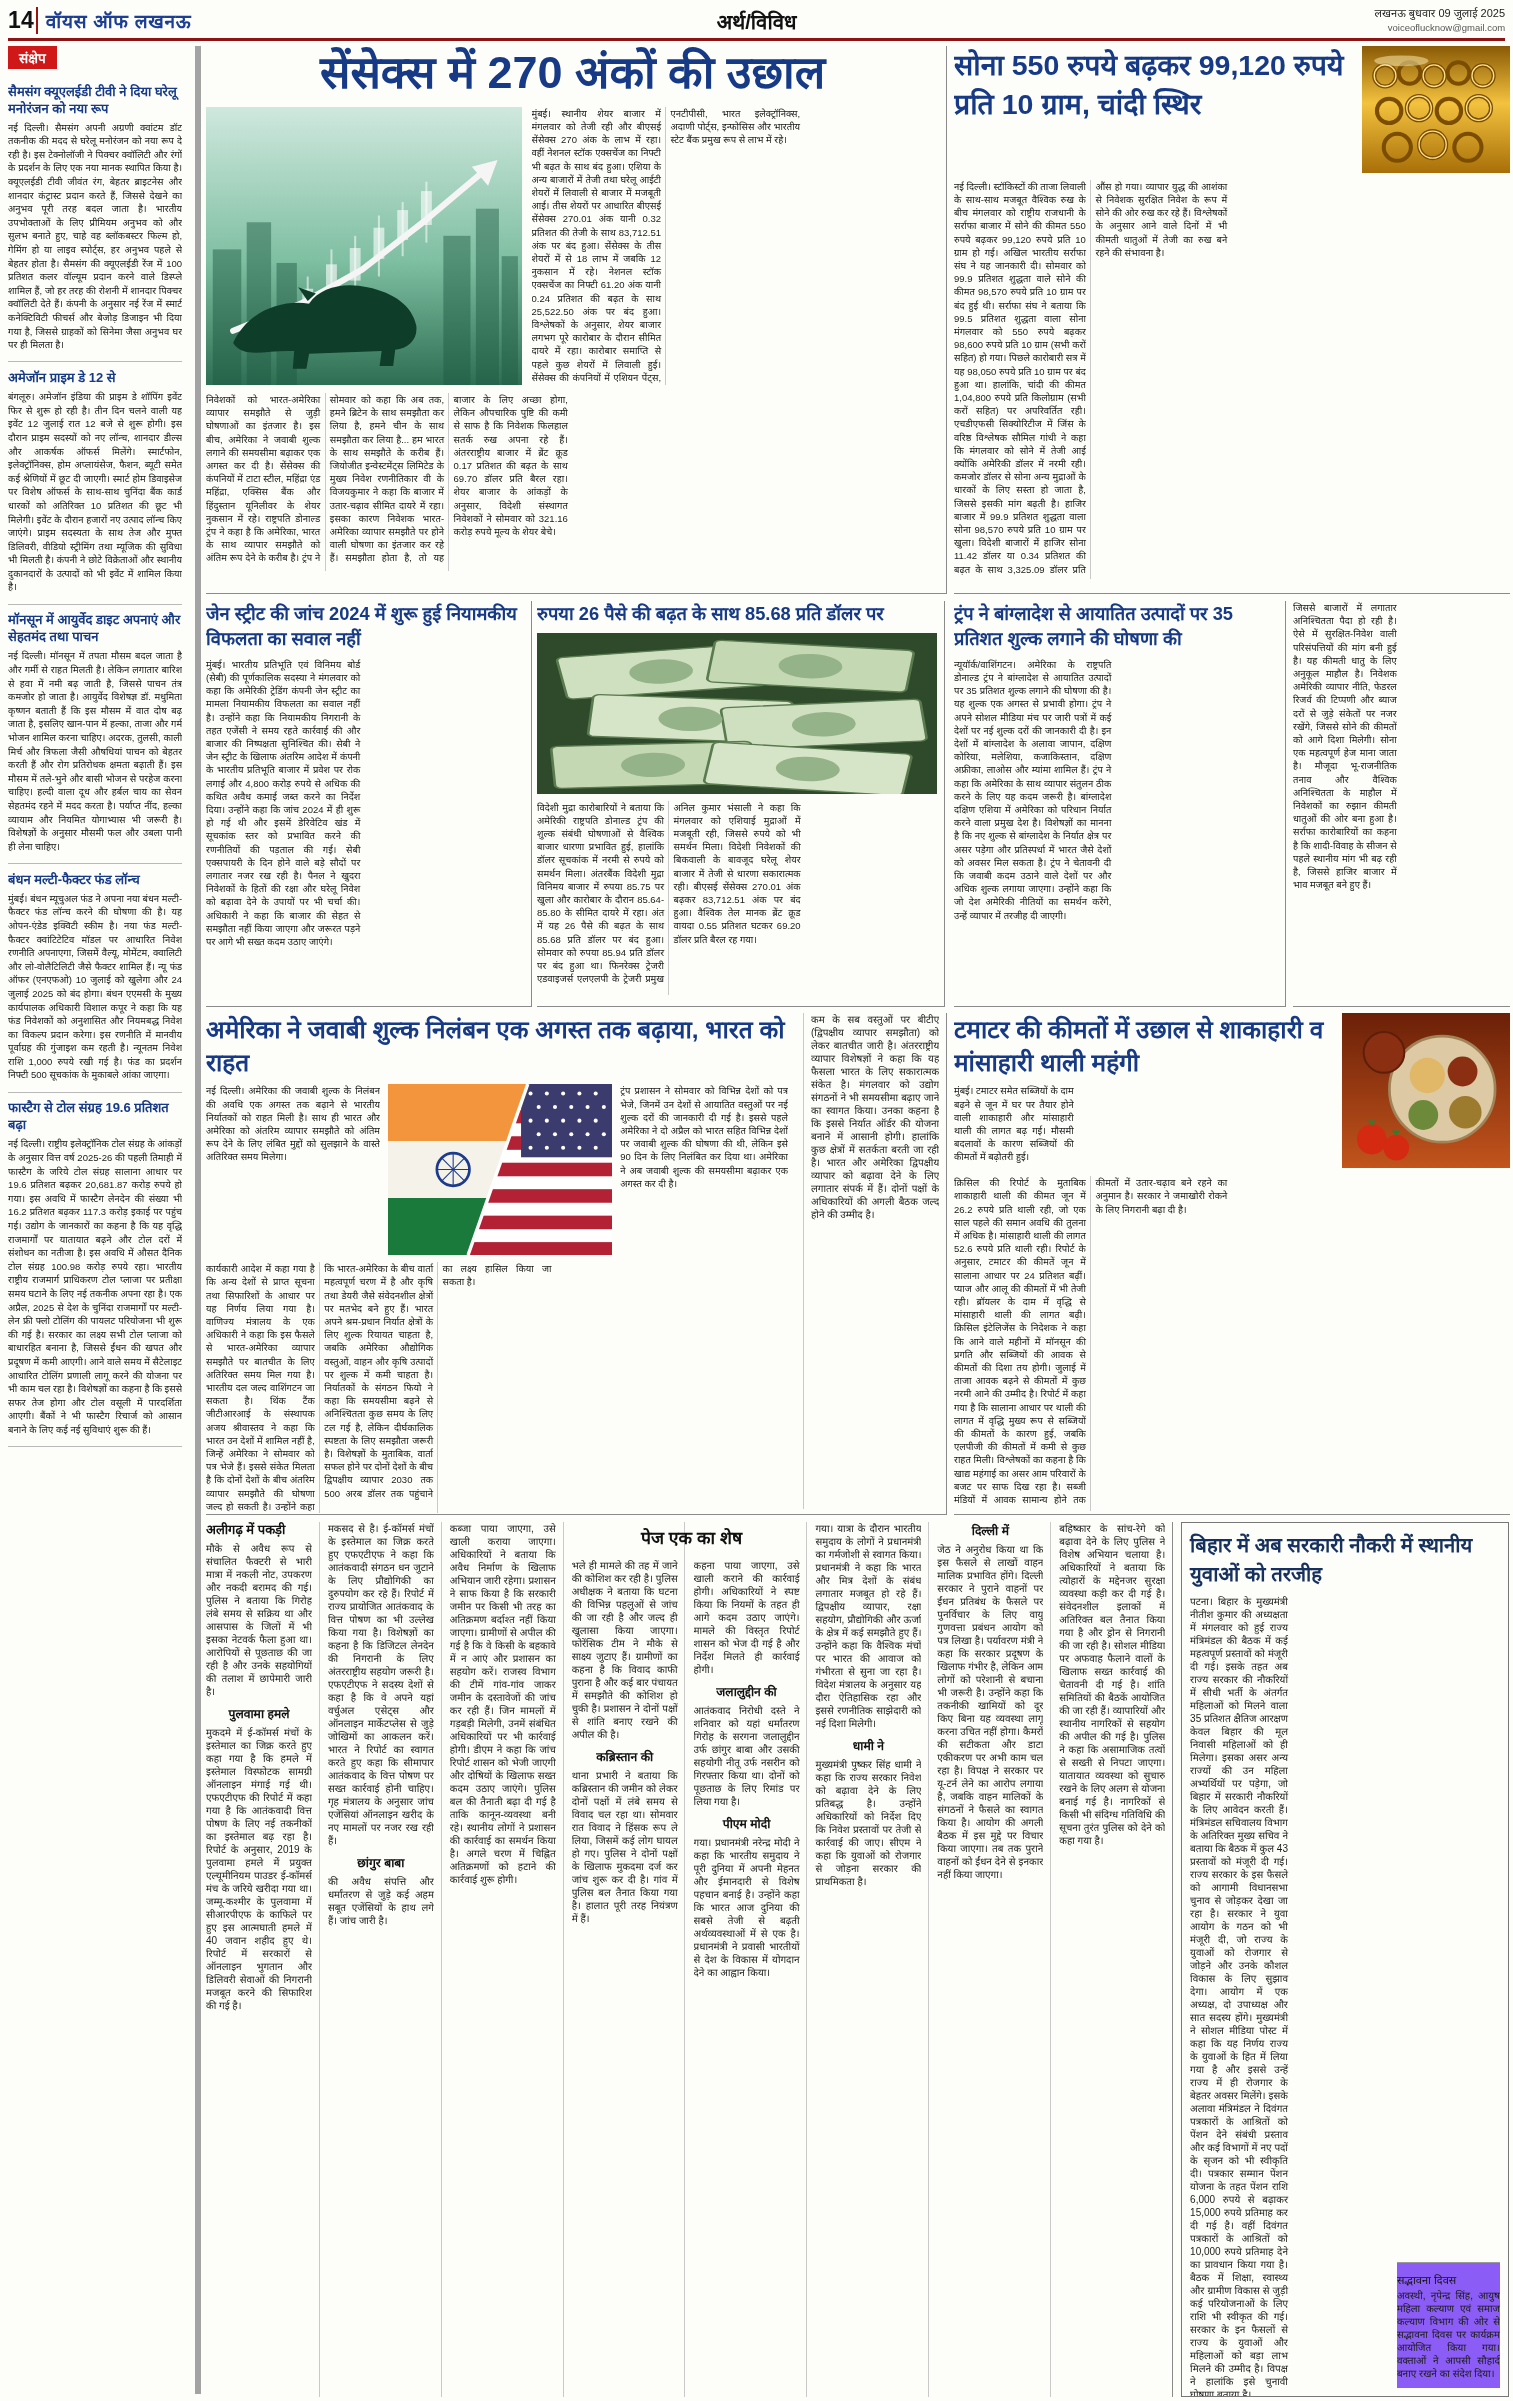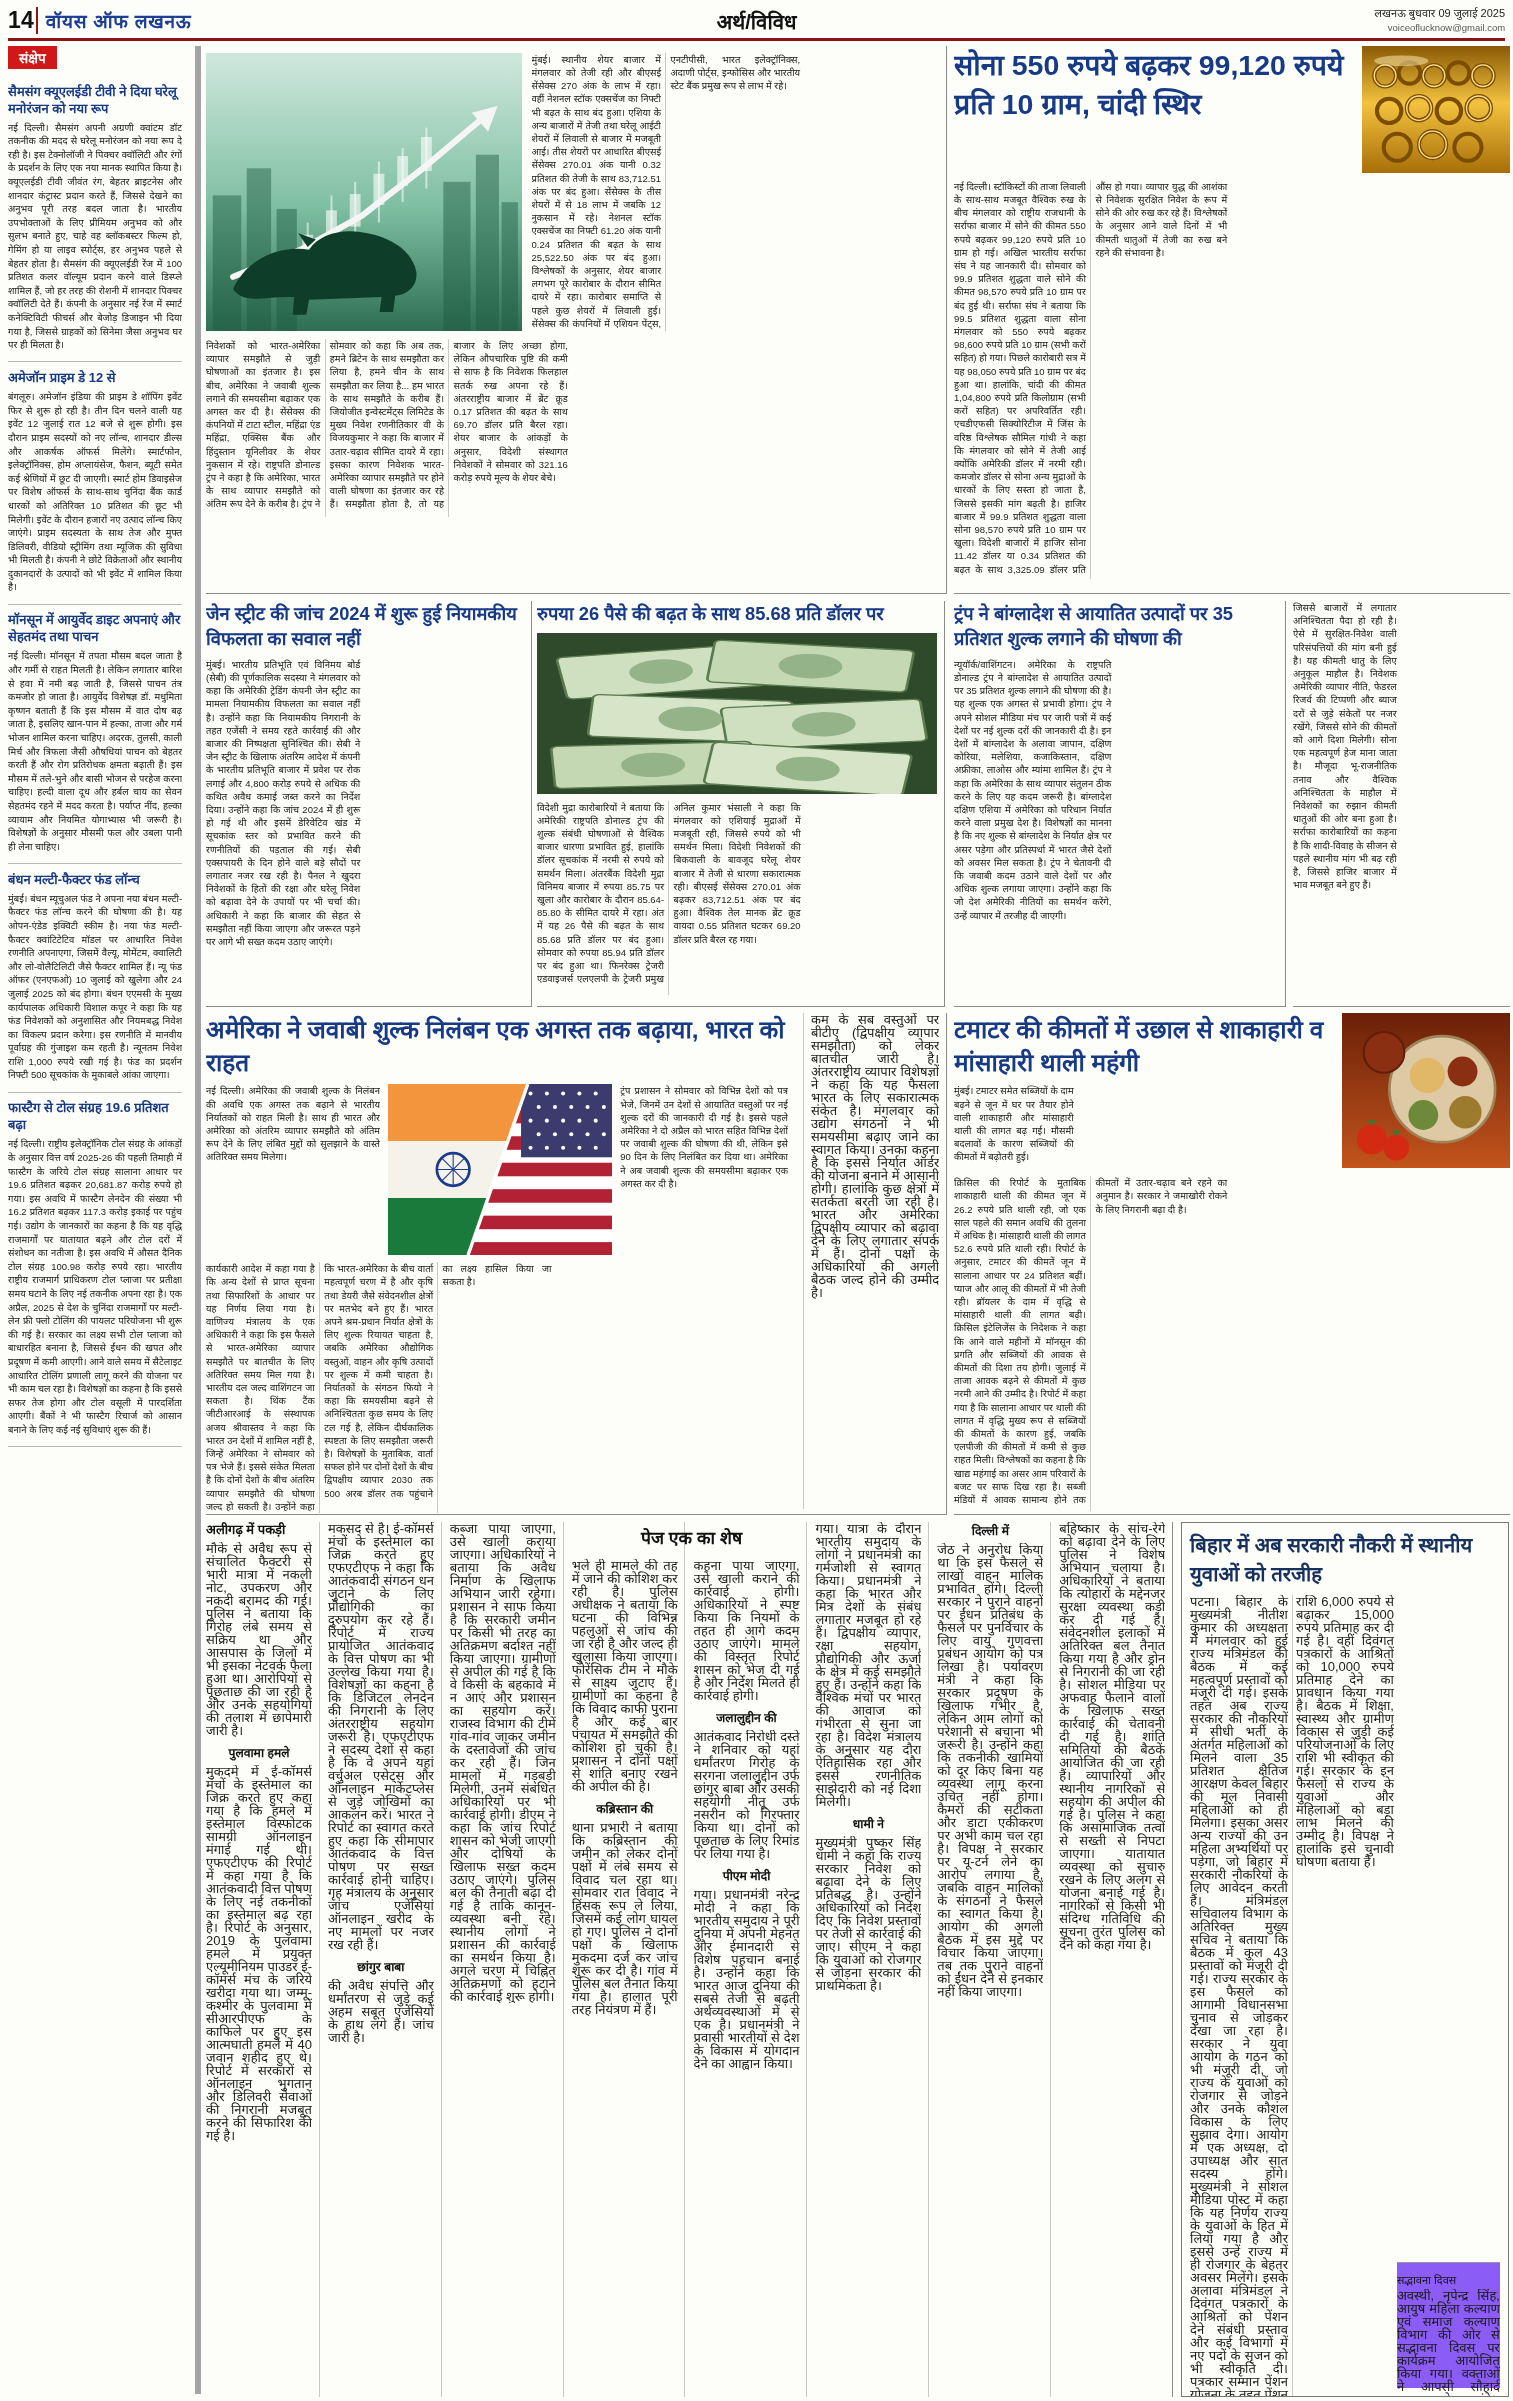--- a/index.html
+++ b/index.html
@@ -5,21 +5,21 @@
   * { margin:0; padding:0; box-sizing:border-box; }
   html,body { background:#e9e9e9; }
   .page {
     position:relative; width:1514px; height:2401px; margin:0 auto;
     background:#fdfdf9; color:#141414; overflow:hidden;
     font-family:"Liberation Sans","DejaVu Sans",sans-serif;
   }
   .block { position:absolute; overflow:hidden; }
   .hl { color:#173a86; font-weight:700; }
   .bt { font-size:9.5px; line-height:13.2px; text-align:justify; color:#1b1b1b; overflow:hidden; }
-  .bts { font-size:13px; line-height:13px; text-align:justify; color:#1b1b1b; overflow:hidden; }
+  .bts { font-size:10px; line-height:13px; text-align:justify; color:#1b1b1b; overflow:hidden; }
   .colrule { column-rule:0.7px solid #c9c9c9; column-fill:auto; }
   .bb { border-bottom:1.4px solid #8a8a8a; }
   .br { border-right:1.4px solid #8a8a8a; padding-right:6.8px; }
   
   .masthead { position:absolute; left:8.1px; top:4.1px; width:1497px; height:33px;
     display:flex; align-items:center; justify-content:space-between; }
   .mh-left { display:flex; align-items:center; gap:8.1px; flex:1; }
   .pageno { font-size:23px; font-weight:700; color:#111; border-right:2px solid #9a1313; padding-right:2px; }
   .paper { font-size:19px; font-weight:700; color:#1d3f93; letter-spacing:0.7px; }
   .mh-center { font-size:20.3px; font-weight:700; color:#111; flex:0 0 auto; }
@@ -83,20 +83,21 @@
       <h3>बंधन मल्टी-फैक्टर फंड लॉन्च</h3>
       <div class="bt">मुंबई। बंधन म्यूचुअल फंड ने अपना नया बंधन मल्टी-फैक्टर फंड लॉन्च करने की घोषणा की है। यह ओपन-एंडेड इक्विटी स्कीम है। नया फंड मल्टी-फैक्टर क्वांटिटेटिव मॉडल पर आधारित निवेश रणनीति अपनाएगा, जिसमें वैल्यू, मोमेंटम, क्वालिटी और लो-वोलैटिलिटी जैसे फैक्टर शामिल हैं। न्यू फंड ऑफर (एनएफओ) 10 जुलाई को खुलेगा और 24 जुलाई 2025 को बंद होगा। बंधन एएमसी के मुख्य कार्यपालक अधिकारी विशाल कपूर ने कहा कि यह फंड निवेशकों को अनुशासित और नियमबद्ध निवेश का विकल्प प्रदान करेगा। इस रणनीति में मानवीय पूर्वाग्रह की गुंजाइश कम रहती है। न्यूनतम निवेश राशि 1,000 रुपये रखी गई है। फंड का प्रदर्शन निफ्टी 500 सूचकांक के मुकाबले आंका जाएगा।</div>
     </article>
     <article>
       <h3>फास्टैग से टोल संग्रह 19.6 प्रतिशत बढ़ा</h3>
       <div class="bt">नई दिल्ली। राष्ट्रीय इलेक्ट्रॉनिक टोल संग्रह के आंकड़ों के अनुसार वित्त वर्ष 2025-26 की पहली तिमाही में फास्टैग के जरिये टोल संग्रह सालाना आधार पर 19.6 प्रतिशत बढ़कर 20,681.87 करोड़ रुपये हो गया। इस अवधि में फास्टैग लेनदेन की संख्या भी 16.2 प्रतिशत बढ़कर 117.3 करोड़ इकाई पर पहुंच गई। उद्योग के जानकारों का कहना है कि यह वृद्धि राजमार्गों पर यातायात बढ़ने और टोल दरों में संशोधन का नतीजा है। इस अवधि में औसत दैनिक टोल संग्रह 100.98 करोड़ रुपये रहा। भारतीय राष्ट्रीय राजमार्ग प्राधिकरण टोल प्लाजा पर प्रतीक्षा समय घटाने के लिए नई तकनीक अपना रहा है। एक अप्रैल, 2025 से देश के चुनिंदा राजमार्गों पर मल्टी-लेन फ्री फ्लो टोलिंग की पायलट परियोजना भी शुरू की गई है। सरकार का लक्ष्य सभी टोल प्लाजा को बाधारहित बनाना है, जिससे ईंधन की खपत और प्रदूषण में कमी आएगी। आने वाले समय में सैटेलाइट आधारित टोलिंग प्रणाली लागू करने की योजना पर भी काम चल रहा है। विशेषज्ञों का कहना है कि इससे सफर तेज होगा और टोल वसूली में पारदर्शिता आएगी। बैंकों ने भी फास्टैग रिचार्ज को आसान बनाने के लिए कई नई सुविधाएं शुरू की हैं।</div>
     </article>
   </aside>
 
   <section class="block bb br" style="left:206px;top:46px;width:741px;height:548px">
+    <h1 class="hl" style="font-size:45px;line-height:54px;text-align:center">सेंसेक्स में 270 अंकों की उछाल</h1>
     <div style="display:flex;gap:9.5px;margin-top:6.8px">
       <div class="photo" style="width:316px;height:278px;flex:none">
         <svg viewBox="0 0 466 410" preserveAspectRatio="none">
           <defs>
             <linearGradient id="skyg" x1="0" y1="0" x2="0" y2="1">
               <stop offset="0" stop-color="#cfe8de"></stop>
                 <stop offset="0.55" stop-color="#7fbfa2"></stop>
                 <stop offset="1" stop-color="#2e6f53"></stop>
             </linearGradient>
           </defs>

